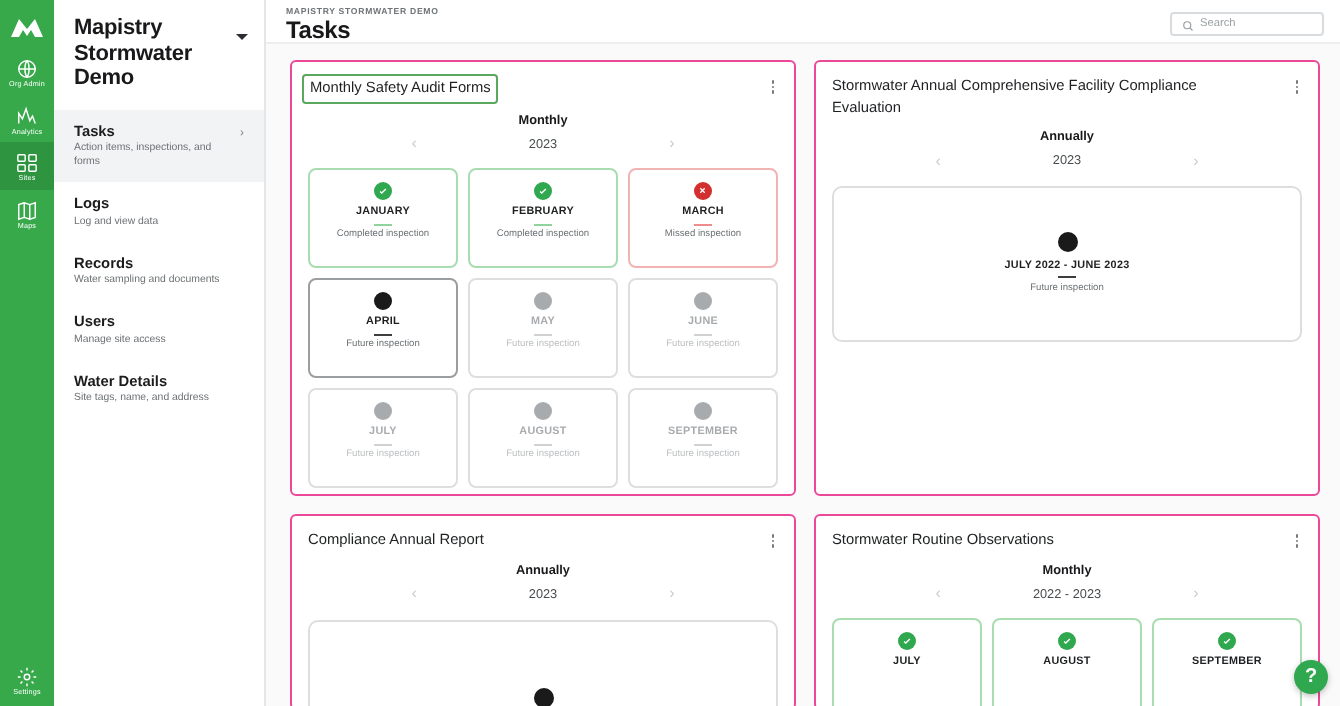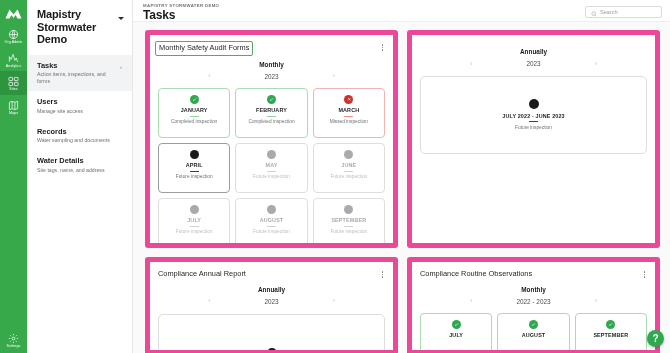--- a/index.html
+++ b/index.html
@@ -66,21 +66,21 @@
     display: flex; align-items: center; gap: 3px; padding: 0 5px; background:#fff;
     margin-top: 3px;
   }
   .search-ph { font-size: 5.6px; color: #9aa0a4; }
 
   .grid {
     display: grid; grid-template-columns: 1fr 1fr; gap: 9px;
     padding: 8px 10px 0 12px; height: 331px; align-content:start;
   }
   .card {
-    background: #fff; border: 5px solid #ec4899; border-radius: 3px;
+    background: #fff; border: 1px solid #ec4899; border-radius: 3px;
     height: 218px; overflow: hidden; position: relative; padding: 7px 8px 0 8px;
   }
   .card.row2 { height: 98px; }
   .card-head { display:flex; align-items:flex-start; justify-content:space-between; }
   .card-title { font-size: 7.4px; color: #1f2022; line-height: 10.5px; max-width: 188px; }
   .card-title.editing {
     border: 1px solid #5aa85f; border-radius: 2px; padding: 1.5px 3px; margin:-1.5px -3px;
     display:inline-block;
   }
   .kebab { display:flex; flex-direction:column; gap:1.2px; padding: 2px 2px; cursor:pointer; }
@@ -206,32 +206,38 @@
     </div>
 
     <div class="nav-item selected">
       <div>
         <div class="nav-item-label">Tasks</div>
         <div class="nav-item-sub">Action items, inspections, and forms</div>
       </div>
       <div class="nav-chevron">›</div>
     </div>
 
+    <div class="nav-item">
+      <div>
+        <div class="nav-item-label">Logs</div>
+        <div class="nav-item-sub">Log and view data</div>
+      </div>
+    </div>
+
+    <div class="nav-item">
+      <div>
+        <div class="nav-item-label">Records</div>
+        <div class="nav-item-sub">Water sampling and documents</div>
+      </div>
+    </div>
 
     <div class="nav-item">
       <div>
         <div class="nav-item-label">Users</div>
         <div class="nav-item-sub">Manage site access</div>
-      </div>
-    </div>
-
-    <div class="nav-item">
-      <div>
-        <div class="nav-item-label">Records</div>
-        <div class="nav-item-sub">Water sampling and documents</div>
       </div>
     </div>
 
     <div class="nav-item">
       <div>
         <div class="nav-item-label">Water Details</div>
         <div class="nav-item-sub">Site tags, name, and address</div>
       </div>
     </div>
   </div>
@@ -344,20 +350,28 @@
           <div class="tile">
             <div class="tile-dot grey"></div>
             <div class="tile-month dim">SEPTEMBER</div>
             <div class="tile-rule"></div>
             <div class="tile-status dim">Future inspection</div>
           </div>
         </div>
       </div>
 
       <div class="card">
+        <div class="card-head">
+          <div class="card-title">Stormwater Annual Comprehensive Facility Compliance Evaluation</div>
+          <div class="kebab">
+              <i></i>
+              <i></i>
+              <i></i>
+            </div>
+        </div>
         <div class="freq">Annually</div>
         <div class="period-row">
           <span class="arrow left">‹</span>
           <span class="period">2023</span>
           <span class="arrow right">›</span>
         </div>
         <div class="wide-tile">
           <div class="tile-dot black"></div>
           <div class="tile-month">JULY 2022 - JUNE 2023</div>
           <div class="tile-rule black"></div>
@@ -380,21 +394,21 @@
           <span class="period">2023</span>
           <span class="arrow right">›</span>
         </div>
         <div class="wide-tile">
           <div class="tile-dot black"></div>
         </div>
       </div>
 
       <div class="card row2">
         <div class="card-head">
-          <div class="card-title">Compliance Routine Observations</div>
+          <div class="card-title">Stormwater Routine Observations</div>
           <div class="kebab">
               <i></i>
               <i></i>
               <i></i>
             </div>
         </div>
         <div class="freq">Monthly</div>
         <div class="period-row">
           <span class="arrow left">‹</span>
           <span class="period">2022 - 2023</span>

